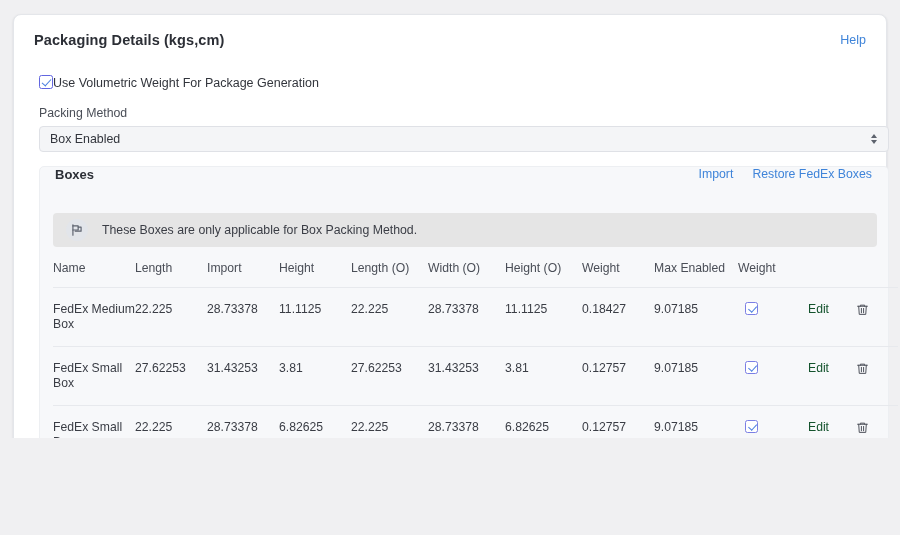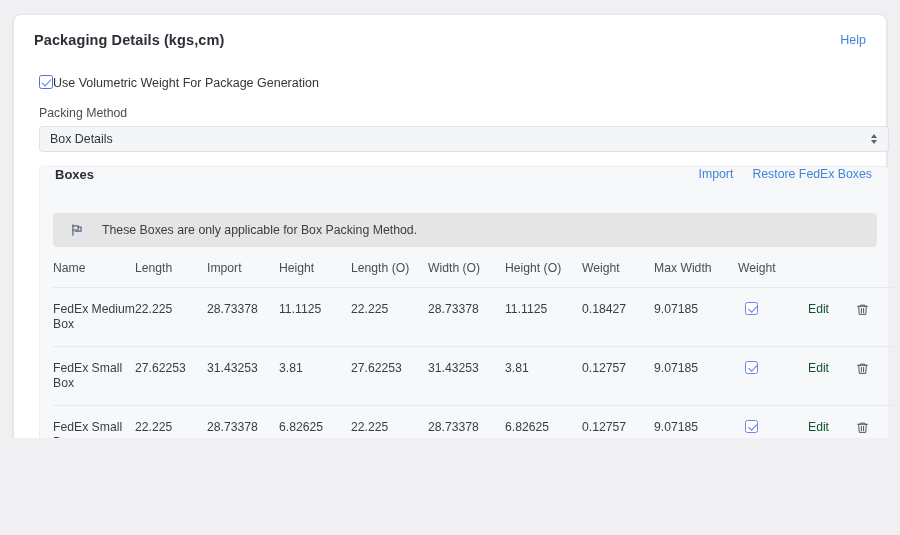--- a/index.html
+++ b/index.html
@@ -322,21 +322,21 @@
       <div class="help-link">Help</div>
     </div>
 
     <div class="vol-row">
       <span class="cbx"></span>
       <span class="vol-label">Use Volumetric Weight For Package Generation</span>
     </div>
 
     <div class="field-label">Packing Method</div>
     <div class="select-box">
-      <span class="select-value">Box Details</span>
+      <span class="select-value">Box Enabled</span>
       <span class="select-arrows">
         <i class="up"></i>
           <i class="down"></i>
       </span>
     </div>
 
     <div class="boxes-panel">
 
       <div class="boxes-head">
         <div class="boxes-title">Boxes</div>
@@ -375,21 +375,21 @@
         <thead>
           <tr>
             <th>Name</th>
             <th>Length</th>
             <th>Import</th>
             <th>Height</th>
             <th>Length (O)</th>
             <th>Width (O)</th>
             <th>Height (O)</th>
             <th>Weight</th>
-            <th>Max Width</th>
+            <th>Max Enabled</th>
             <th>Weight</th>
             <th></th>
             <th></th>
           </tr>
         </thead>
         <tbody>
 
           <tr>
             <td>FedEx Medium Box</td>
             <td>22.225</td>

